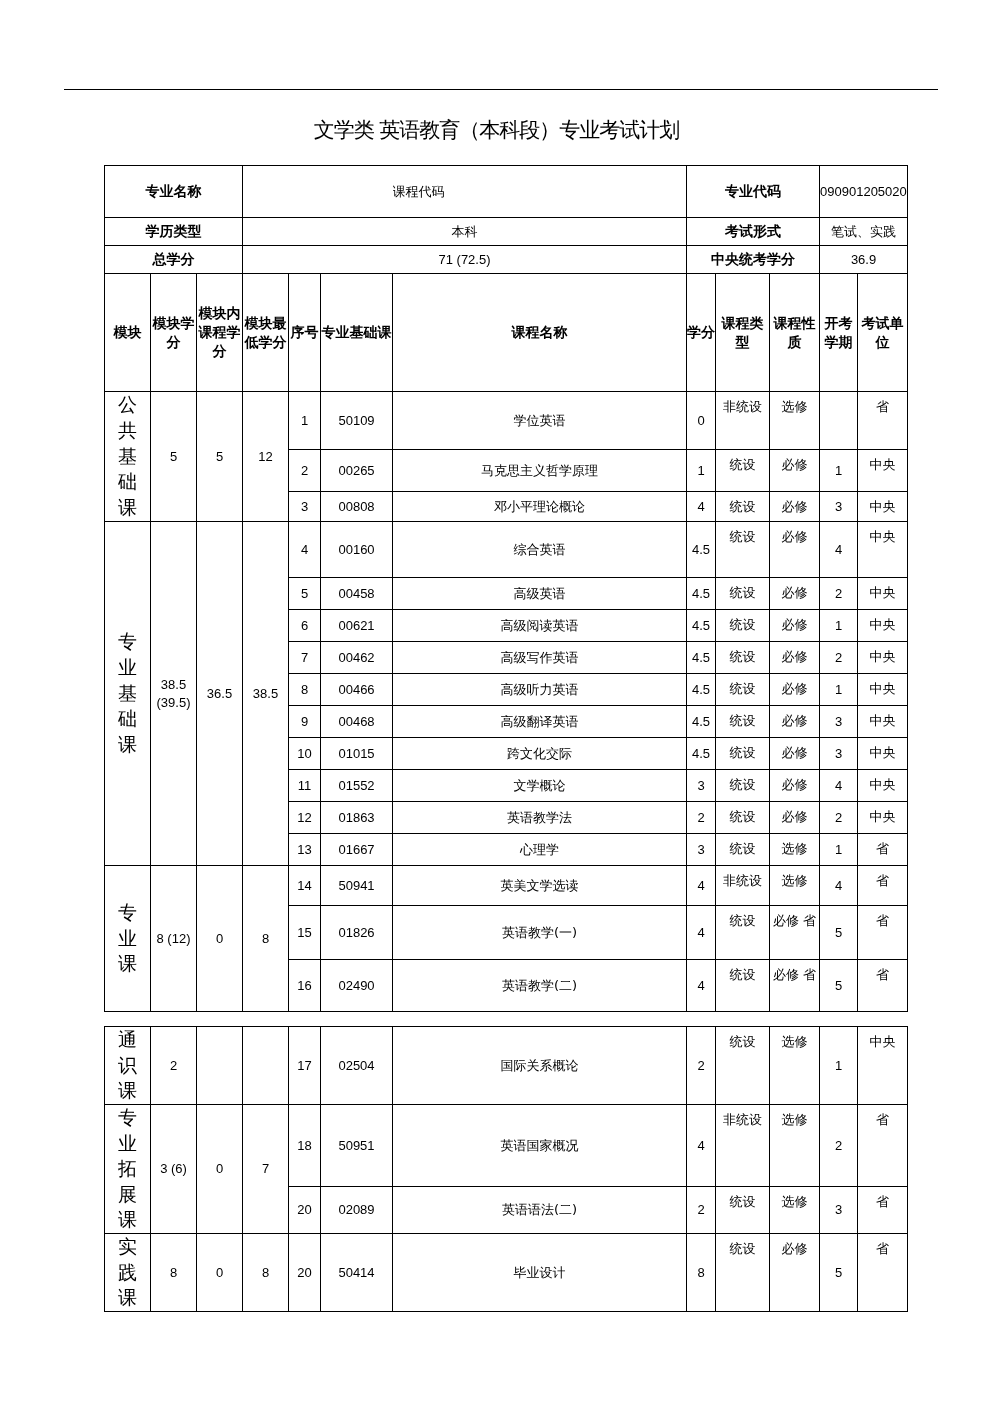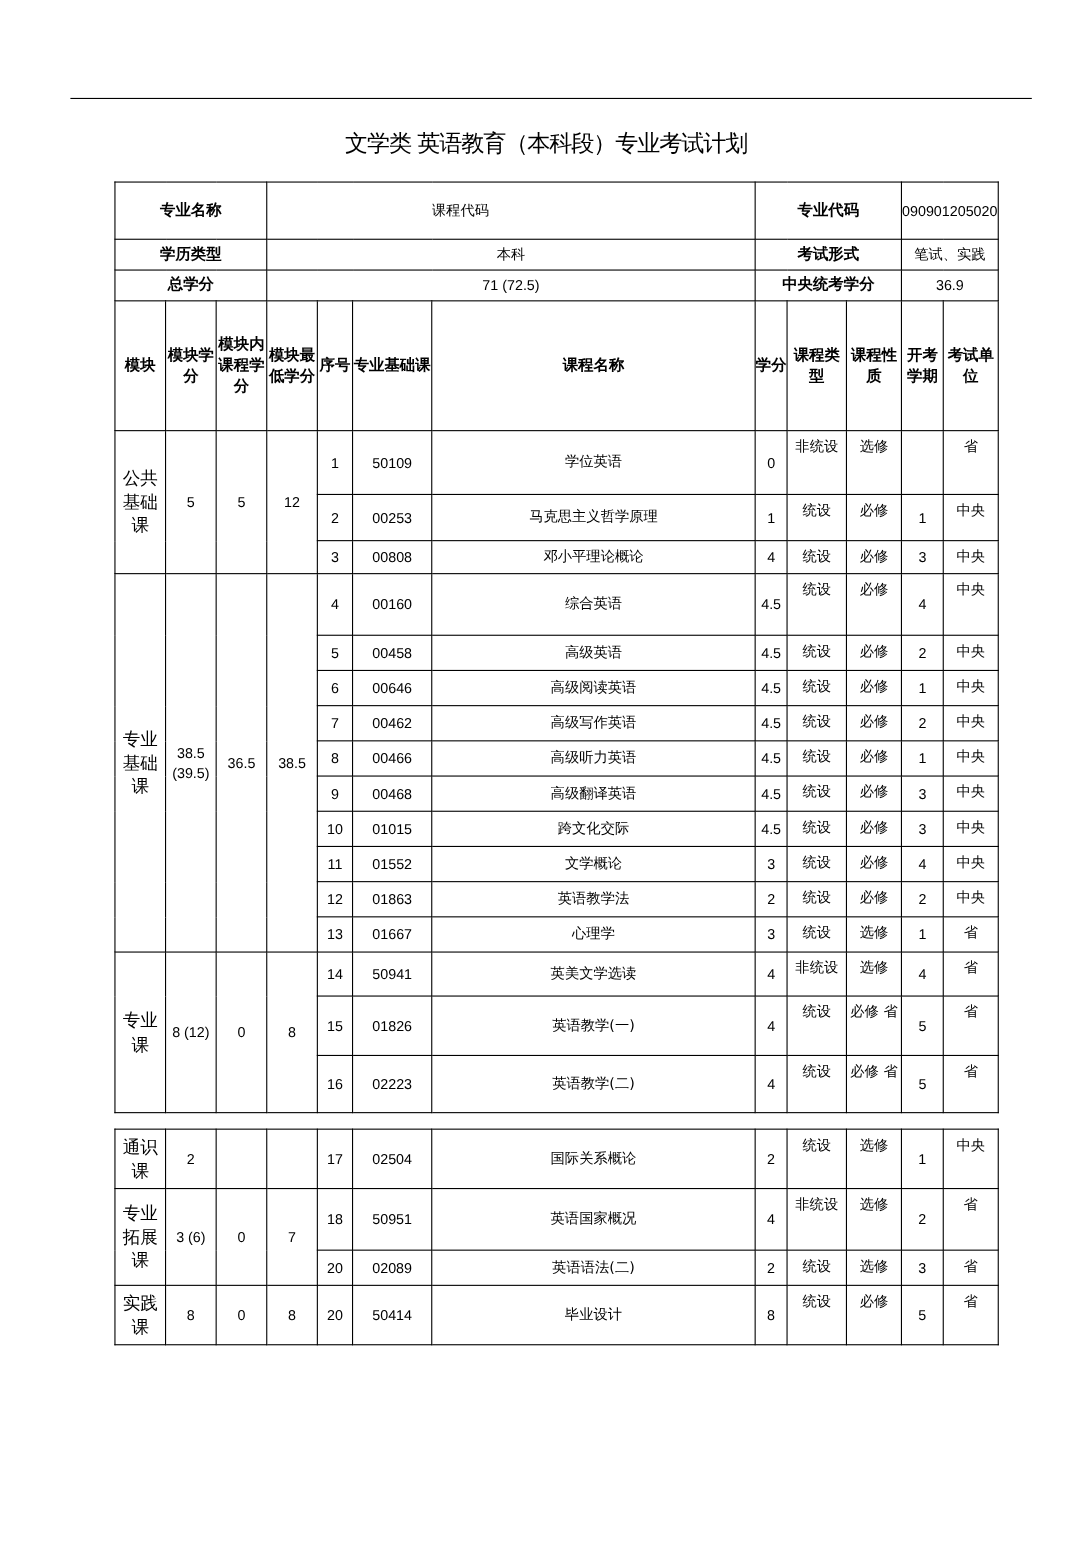--- a/index.html
+++ b/index.html
@@ -3,21 +3,21 @@
 <meta charset="utf-8">
 <style>
   html, body { margin:0; padding:0; background:#ffffff; }
   body { width:993px; height:1404px; position:relative; font-family:"DejaVu Sans", sans-serif; color:#000; }
   .topline { position:absolute; left:64px; top:89px; width:874px; height:1px; background:#000; }
   .title { position:absolute; left:0; top:116px; width:993px; text-align:center; font-size:21px; letter-spacing:-1px; font-family:"DejaVu Serif", serif; }
   table { border-collapse:collapse; position:absolute; left:104px; table-layout:fixed; }
   td { border:1.5px solid #000; text-align:center; vertical-align:middle; font-size:13px; padding:0; overflow:hidden; line-height:1.35; }
   td.hd { font-size:14px; font-weight:bold; }
   td.num { font-family:"Liberation Sans", sans-serif; font-size:13px; }
-  td.vt { padding:0 6px; font-size:16px; }
+  td.vt { padding:0 6px; font-size:19px; }
   td.top { vertical-align:top; padding-top:6px; }
   #t1 { top:165px; width:803px; }
   #t2 { top:1026px; width:803px; }
 </style>
 </head>
 <body>
 
 <div class="topline"></div>
 <div class="title">文学类 英语教育（本科段）专业考试计划</div>
 
@@ -81,21 +81,21 @@
         <td class="num">50109</td>
         <td>学位英语</td>
         <td class="num">0</td>
         <td class="top">非统设</td>
         <td class="top">选修</td>
         <td class="num"></td>
         <td class="top">省</td>
       </tr>
       <tr style="height: 42px;">
         <td class="num">2</td>
-        <td class="num">00253</td>
+        <td class="num">00265</td>
         <td>马克思主义哲学原理</td>
         <td class="num">1</td>
         <td class="top">统设</td>
         <td class="top">必修</td>
         <td class="num">1</td>
         <td class="top">中央</td>
       </tr>
       <tr style="height: 30px;">
         <td class="num">3</td>
         <td class="num">00808</td>
@@ -125,21 +125,21 @@
         <td class="num">00458</td>
         <td>高级英语</td>
         <td class="num">4.5</td>
         <td class="top">统设</td>
         <td class="top">必修</td>
         <td class="num">2</td>
         <td class="top">中央</td>
       </tr>
       <tr style="height: 32px;">
         <td class="num">6</td>
-        <td class="num">00646</td>
+        <td class="num">00621</td>
         <td>高级阅读英语</td>
         <td class="num">4.5</td>
         <td class="top">统设</td>
         <td class="top">必修</td>
         <td class="num">1</td>
         <td class="top">中央</td>
       </tr>
       <tr style="height: 32px;">
         <td class="num">7</td>
         <td class="num">00462</td>
@@ -229,21 +229,21 @@
         <td class="num">01826</td>
         <td>英语教学(一)</td>
         <td class="num">4</td>
         <td class="top">统设</td>
         <td class="top">必修 省</td>
         <td class="num">5</td>
         <td class="top">省</td>
       </tr>
       <tr style="height: 52px;">
         <td class="num">16</td>
-        <td class="num">02223</td>
+        <td class="num">02490</td>
         <td>英语教学(二)</td>
         <td class="num">4</td>
         <td class="top">统设</td>
         <td class="top">必修 省</td>
         <td class="num">5</td>
         <td class="top">省</td>
       </tr>
     </tbody>
 </table>
 

